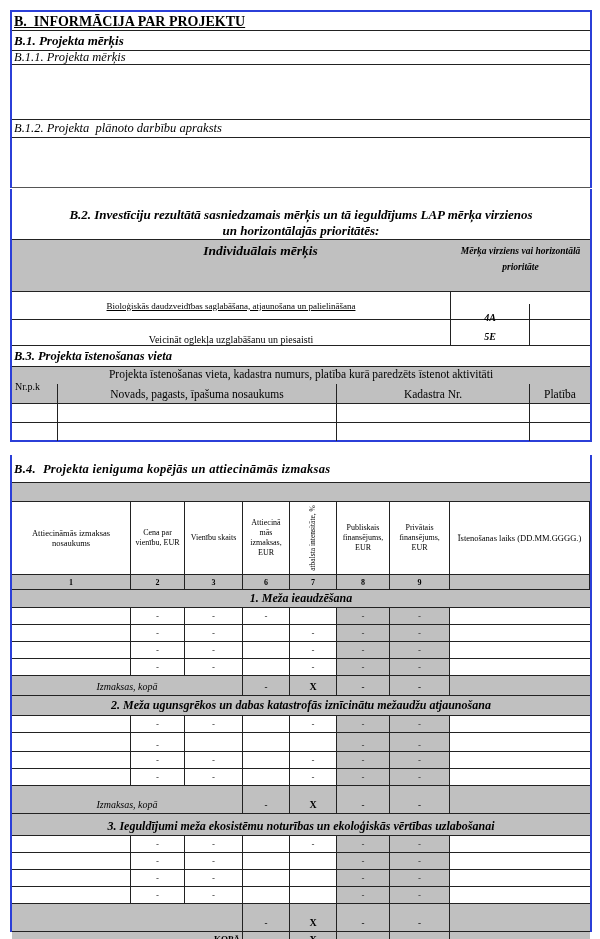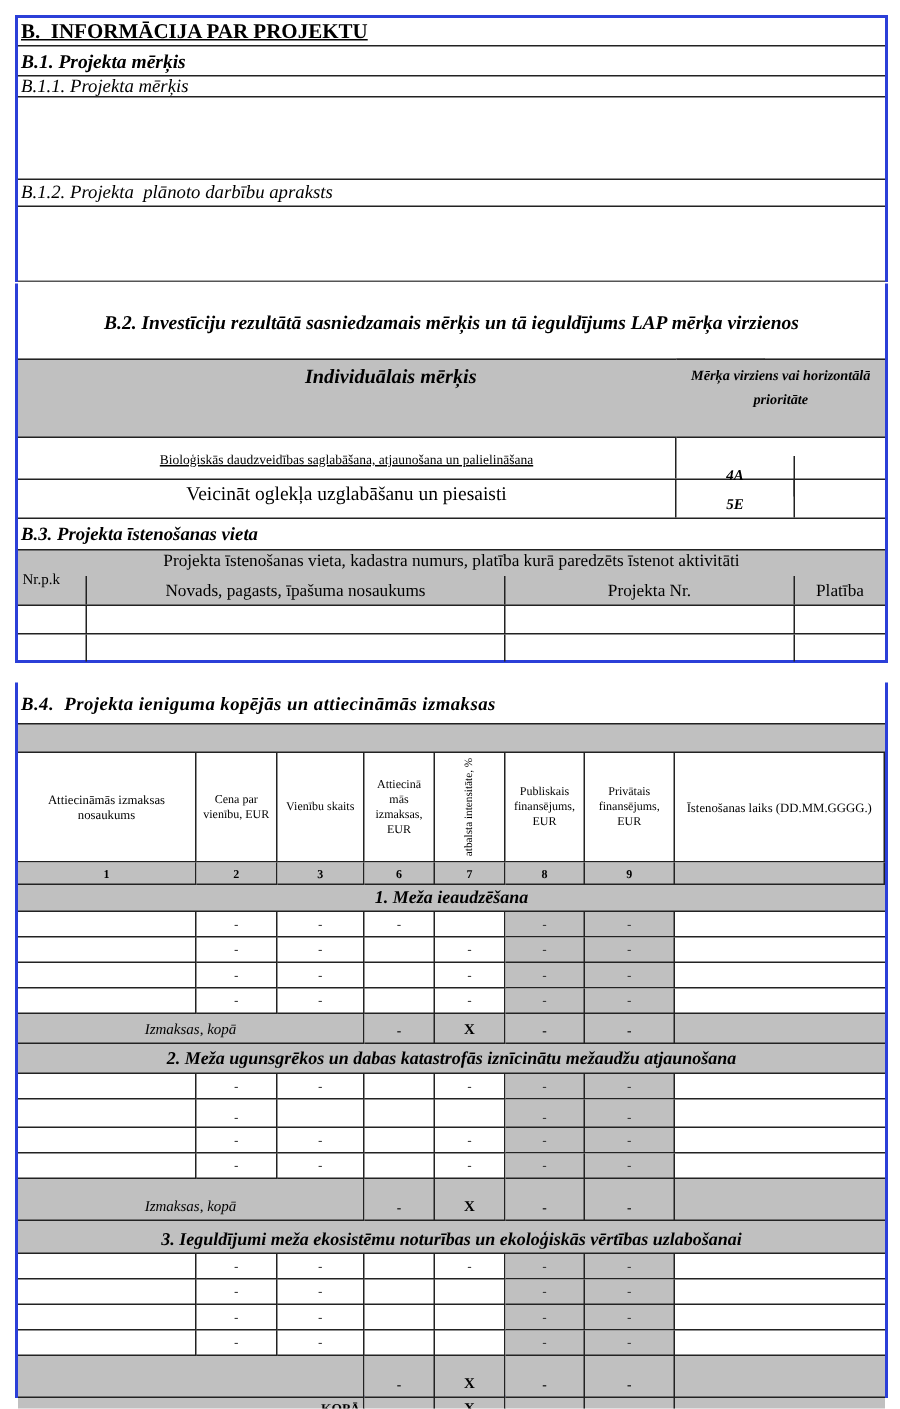--- a/index.html
+++ b/index.html
@@ -38,40 +38,41 @@
 <div class="abs bb" style="left:12px; top:120px; width:578px; height:18px;">
   <span class="ital" style="position:absolute; left:2px; top:1px; font-size:12.5px; white-space:pre;">B.1.2. Projekta  plānoto darbību apraksts</span>
 </div>
 <div class="abs" style="left:12px; top:138px; width:578px; height:50px; border-bottom:1.5px solid #555;">
   <span></span>
 </div>
 
 <div class="abs blue-l blue-r" style="left:10px; top:189px; width:582px; height:157px;"></div>
 <div class="abs center bold ital" style="left:12px; top:207px; width:578px; font-size:13px; line-height:16px;">
   <div>B.2. Investīciju rezultātā sasniedzamais  mērķis un tā ieguldījums LAP mērķa virzienos</div>
+  <div>un horizontālajās prioritātēs:</div>
 </div>
 <div class="abs gray bt bb" style="left:12px; top:239px; width:498px; height:53px; border-right:1.5px solid #222;">
   <div class="center bold ital" style="font-size:13.5px; margin-top:3px;">Individuālais mērķis</div>
 </div>
 <div class="abs gray bt bb" style="left:451px; top:239px; width:139px; height:53px;">
   <div class="center bold ital" style="font-size:9.5px; line-height:16px; margin-top:3px; padding:0 8px;">Mērķa virziens vai horizontālā prioritāte</div>
 </div>
 
 <div class="abs bb" style="left:12px; top:292px; width:578px; height:28px;">
   <div class="abs flexc br" style="left:0; top:0; width:439px; height:100%;">
       <span style="font-size:9px; font-family:'Liberation Serif', serif;text-decoration:underline;">Bioloģiskās daudzveidības saglabāšana, atjaunošana un palielināšana</span>
     </div>
   <div class="abs flexc br bold ital" style="left:439px; top:12px; width:79px; height:100%; font-size:10px;">
       <span>4A</span>
     </div>
   <div class="abs" style="left:518px; top:0; width:60px; height:100%;"><span></span></div>
 </div>
 <div class="abs" style="left:12px; top:320px; width:578px; height:26px; border-bottom:1.5px solid #222;">
   <div class="abs br" style="left:0; top:0; width:439px; height:100%;">
-      <div class="center" style="font-size:13px; margin-top:1px;">Veicināt oglekļa uzglabāšanu un piesaisti</div>
+      <div class="center" style="font-size:10px; margin-top:14px;">Veicināt oglekļa uzglabāšanu un piesaisti</div>
     </div>
   <div class="abs flexc br bold ital" style="left:439px; top:0; width:79px; height:100%; font-size:10px; padding-top:8px;">
       <span>5E</span>
     </div>
   <div class="abs" style="left:518px; top:0; width:60px; height:100%;"><span></span></div>
 </div>
 
 <div class="abs blue-l blue-r" style="left:10px; top:346px; width:582px; height:96px; border-bottom:2px solid #2b3fd8;"></div>
 <div class="abs" style="left:12px; top:346px; width:578px; height:20px;">
   <span class="bold ital" style="position:absolute; left:2px; top:3px; font-size:12.5px;">B.3. Projekta īstenošanas vieta</span>
@@ -80,21 +81,21 @@
   <div class="center" style="font-size:11.5px; margin-top:1px; font-family:'Liberation Serif', serif;">Projekta īstenošanas vieta, kadastra numurs, platība kurā paredzēts īstenot aktivitāti</div>
 </div>
 <div class="abs gray bb" style="left:12px; top:384px; width:578px; height:20px;">
   <div class="abs br" style="left:0; top:0; width:46px; height:100%;">
       <span style="font-size:10px; position:absolute; left:3px; top:-3px;">Nr.p.k</span>
     </div>
   <div class="abs flexc br" style="left:46px; top:0; width:279px; height:100%; font-size:11.5px;">
       <span>Novads, pagasts, īpašuma nosaukums</span>
     </div>
   <div class="abs flexc br" style="left:325px; top:0; width:193px; height:100%; font-size:11.5px;">
-      <span>Projekta Nr.</span>
+      <span>Kadastra Nr.</span>
     </div>
   <div class="abs flexc" style="left:518px; top:0; width:60px; height:100%; font-size:11.5px;">
       <span>Platība</span>
     </div>
 </div>
 <div class="abs bb" style="left:12px; top:404px; width:578px; height:19px;">
   <div class="abs br" style="left:0; top:0; width:46px; height:100%;"><span></span></div>
   <div class="abs br" style="left:46px; top:0; width:279px; height:100%;"><span></span></div>
   <div class="abs br" style="left:325px; top:0; width:193px; height:100%;"><span></span></div>
   <div class="abs" style="left:518px; top:0; width:60px; height:100%;"><span></span></div>

